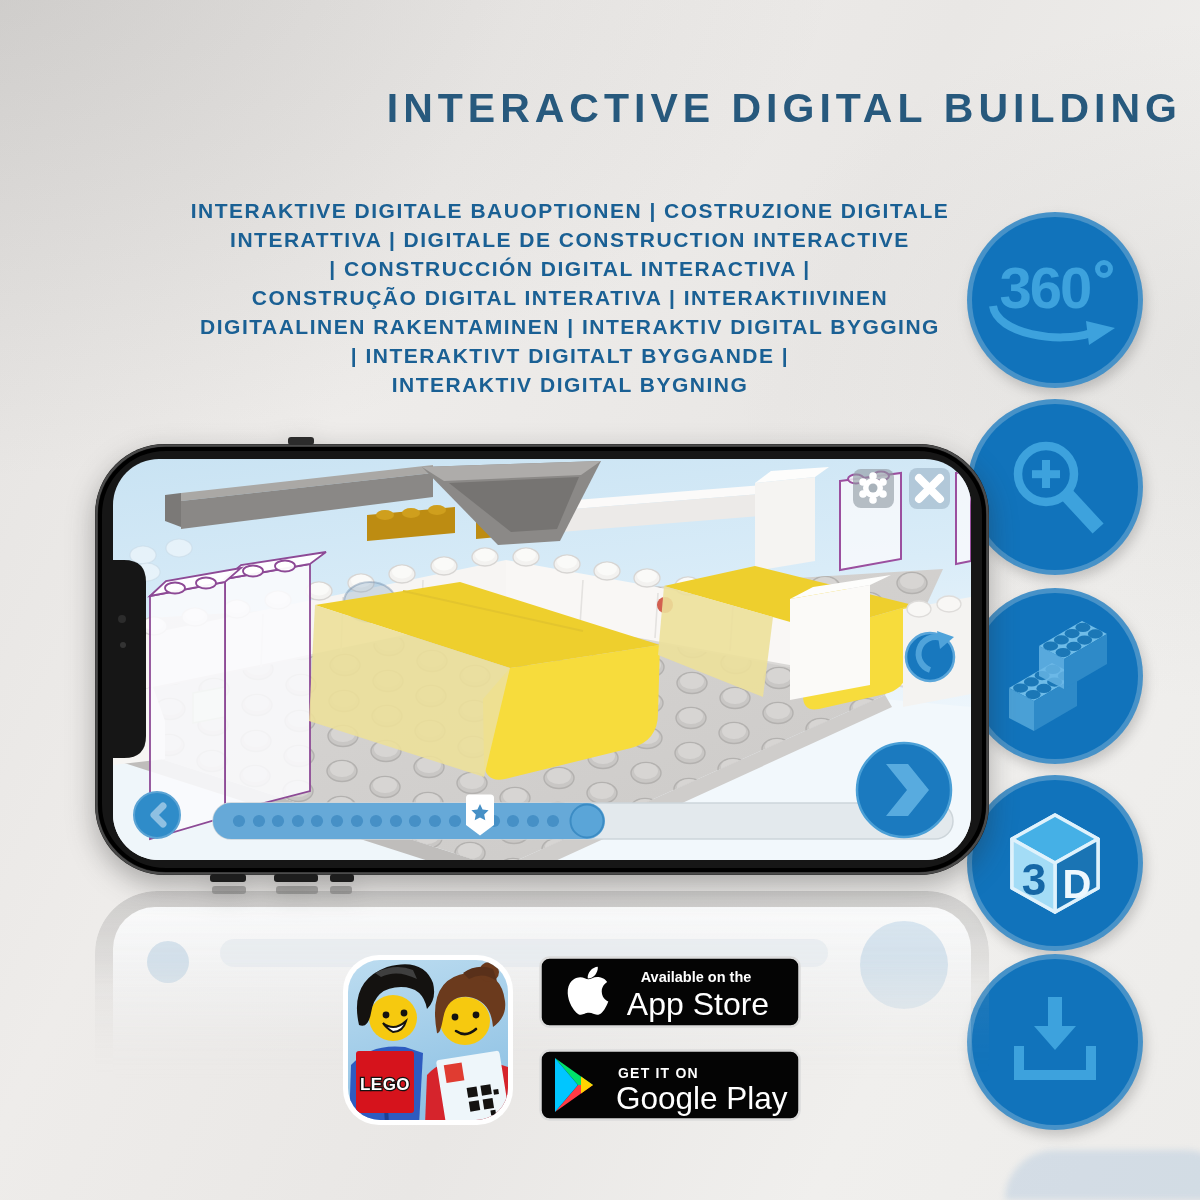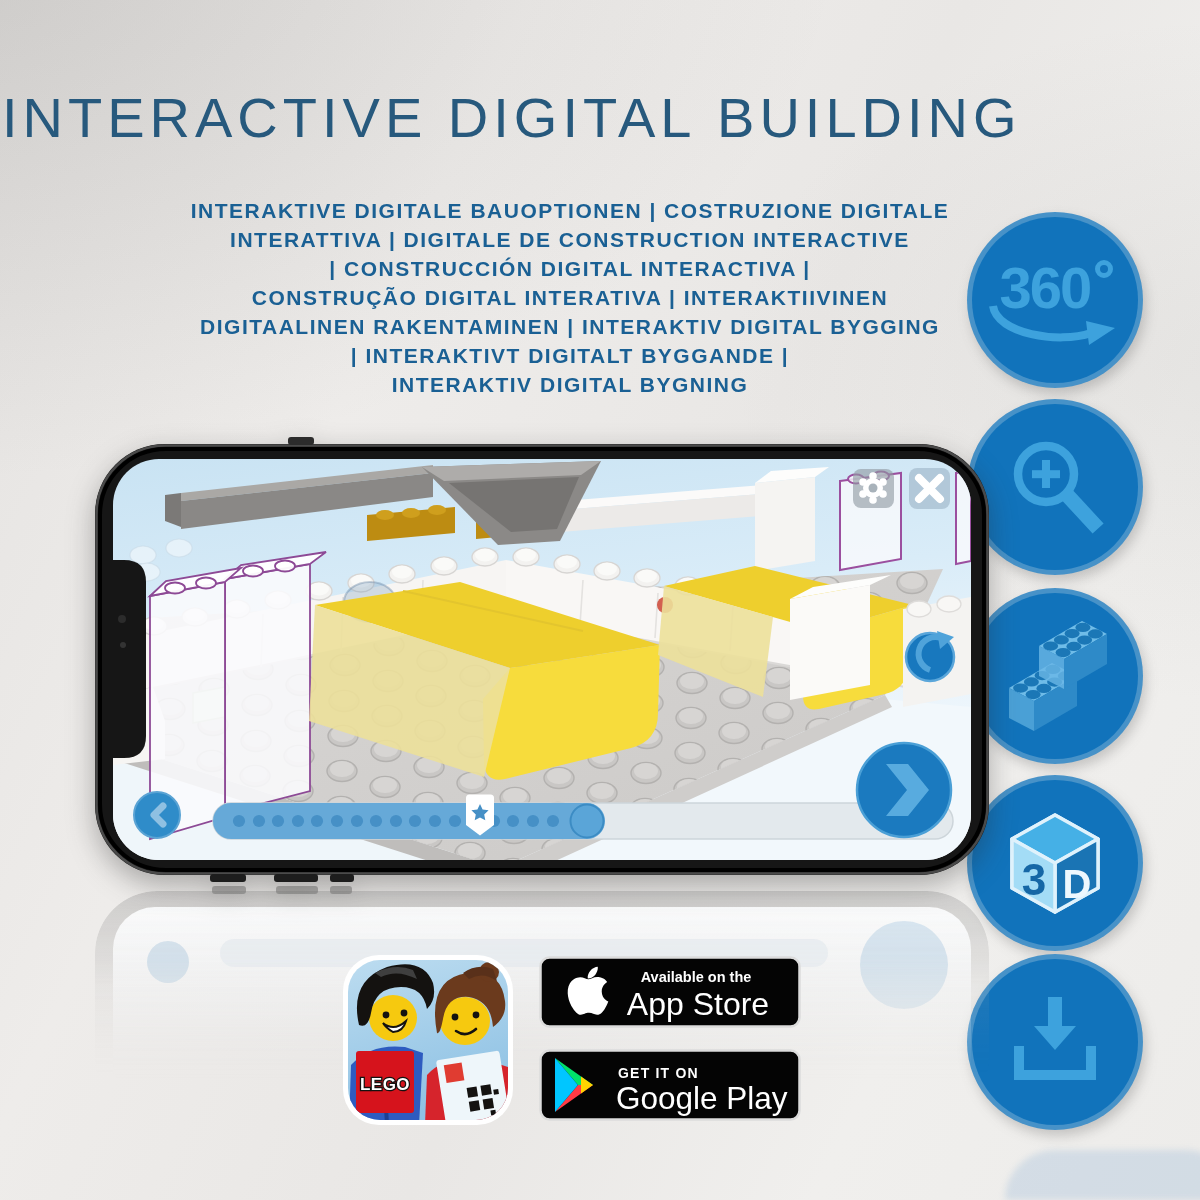--- a/index.html
+++ b/index.html
@@ -8,21 +8,21 @@
       radial-gradient(100% 60% at -5% -5%, rgba(110,108,106,0.20), rgba(110,108,106,0) 75%),
       radial-gradient(55% 38% at 102% 30%, rgba(150,148,146,0.12), rgba(150,148,146,0) 75%),
       linear-gradient(115deg, #e4e2e0 0%, #eeecea 30%, #e9e7e5 55%, #f0efed 78%, #edecea 100%);
   }
   .abs{position:absolute;}
 </style></head>
 <body>
 
 <div class="page">
 
-  <div class="abs" style="left:2px;top:85px;width:1180px;text-align:left;font-size:56px;font-weight:normal;letter-spacing:5px;color:#27597d;">INTERACTIVE&nbsp;DIGITAL&nbsp;BUILDING</div>
+  <div class="abs" style="left:2px;top:85px;width:1180px;text-align:right;font-size:41px;font-weight:bold;letter-spacing:5px;color:#27597d;">INTERACTIVE&nbsp;DIGITAL&nbsp;BUILDING</div>
 
   <div class="abs" style="left:0;top:196px;width:1140px;text-align:center;font-size:21px;font-weight:bold;letter-spacing:1.5px;line-height:29px;color:#1a6094;">INTERAKTIVE DIGITALE BAUOPTIONEN | COSTRUZIONE DIGITALE<br>INTERATTIVA | DIGITALE DE CONSTRUCTION INTERACTIVE<br>| CONSTRUCCIÓN DIGITAL INTERACTIVA |<br>CONSTRUÇÃO DIGITAL INTERATIVA | INTERAKTIIVINEN<br>DIGITAALINEN RAKENTAMINEN | INTERAKTIV DIGITAL BYGGING<br>| INTERAKTIVT DIGITALT BYGGANDE |<br>INTERAKTIV DIGITAL BYGNING</div>
 
   <svg class="abs" style="left:950px;top:190px;filter:drop-shadow(3px 6px 6px rgba(70,70,70,0.25));" width="230" height="960" viewBox="0 0 230 960">
     <defs>
       <g id="badge">
           <circle cx="0" cy="0" r="88" fill="#4792c8"></circle>
           <circle cx="0" cy="0" r="83" fill="#1173bb"></circle>
         </g>
     </defs>

